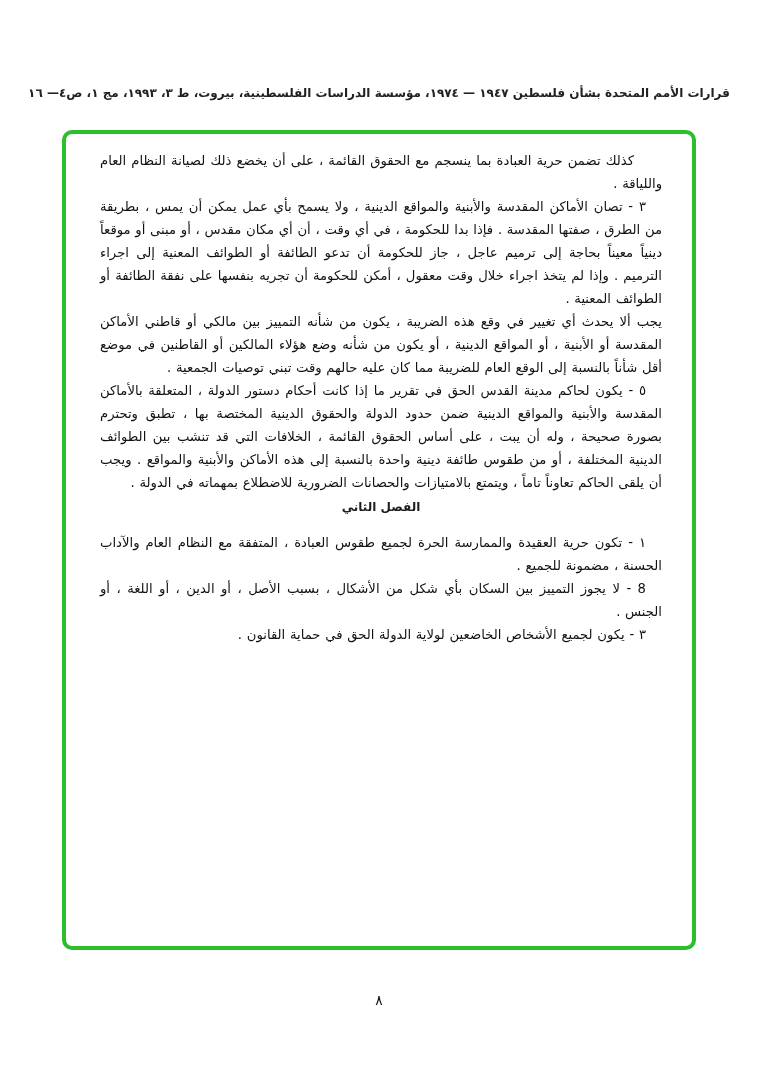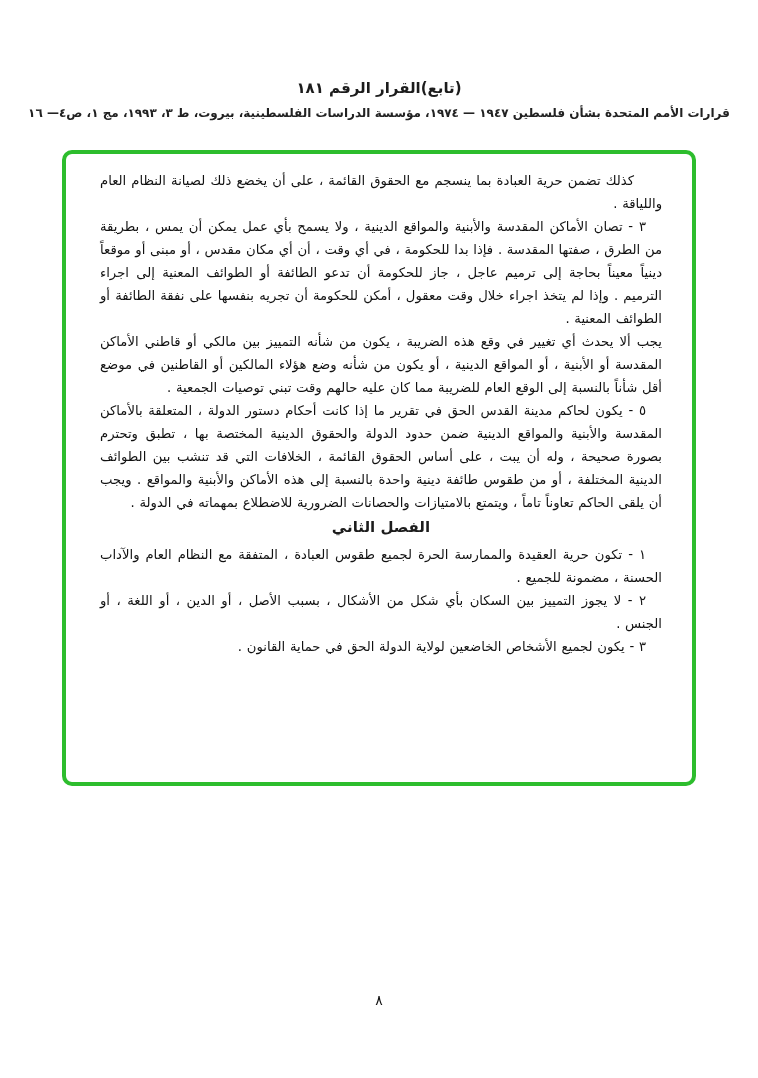--- a/index.html
+++ b/index.html
@@ -31,44 +31,44 @@
   .doc-source {
     font-size: 12px;
     font-weight: bold;
     line-height: 13px;
     margin-top: 9px;
     color: #222222;
   }
   .frame {
     box-sizing: border-box;
     width: 634px;
-    height: 636px;
+    height: 820px;
     margin: 30px auto 0 auto;
     border: 4px solid #2dbd2d;
     border-radius: 10px;
     padding: 15px 30px 0 34px;
     direction: rtl;
     overflow: hidden;
   }
   .body-par {
     font-size: 13.2px;
     line-height: 23px;
     text-align: justify;
     margin: 0;
     word-spacing: 0.5px;
     color: #111111;
   }
   .indent { text-indent: 16px; }
   .indent-lg { text-indent: 28px; }
   .sect-heading {
-    font-size: 15px;
+    font-size: 12px;
     font-weight: bold;
     text-align: center;
     line-height: 23px;
-    margin: 2px 0 4px 0;
+    margin: 2px 0 12px 0;
   }
   .sect-subheading {
     font-size: 13.5px;
     font-weight: bold;
     text-align: center;
     line-height: 23px;
     margin: 4px 0 11px 0;
   }
   .page-number {
     position: absolute;
@@ -79,32 +79,31 @@
     font-size: 14px;
     color: #111111;
   }
 </style>
 </head>
 <body>
 
 <div class="page">
 
   <div class="header">
-    <div class="doc-title">(تابع)القرار الرقم ١٨١</div>
     <div class="doc-source">قرارات الأمم المتحدة بشأن فلسطين ١٩٤٧ — ١٩٧٤، مؤسسة الدراسات الفلسطينية، بيروت، ط ٣، ١٩٩٣، مج ١، ص٤— ١٦</div>
   </div>
 
   <div class="frame">
     <p class="body-par indent-lg">كذلك تضمن حرية العبادة بما ينسجم مع الحقوق القائمة ، على أن يخضع ذلك لصيانة النظام العام واللياقة .</p>
     <p class="body-par indent">٣ - تصان الأماكن المقدسة والأبنية والمواقع الدينية ، ولا يسمح بأي عمل يمكن أن يمس ، بطريقة من الطرق ، صفتها المقدسة . فإذا بدا للحكومة ، في أي وقت ، أن أي مكان مقدس ، أو مبنى أو موقعاً دينياً معيناً بحاجة إلى ترميم عاجل ، جاز للحكومة أن تدعو الطائفة أو الطوائف المعنية إلى اجراء الترميم . وإذا لم يتخذ اجراء خلال وقت معقول ، أمكن للحكومة أن تجريه بنفسها على نفقة الطائفة أو الطوائف المعنية .</p>
     <p class="body-par">يجب ألا يحدث أي تغيير في وقع هذه الضريبة ، يكون من شأنه التمييز بين مالكي أو قاطني الأماكن المقدسة أو الأبنية ، أو المواقع الدينية ، أو يكون من شأنه وضع هؤلاء المالكين أو القاطنين في موضع أقل شأناً بالنسبة إلى الوقع العام للضريبة مما كان عليه حالهم وقت تبني توصيات الجمعية .</p>
     <p class="body-par indent">٥ - يكون لحاكم مدينة القدس الحق في تقرير ما إذا كانت أحكام دستور الدولة ، المتعلقة بالأماكن المقدسة والأبنية والمواقع الدينية ضمن حدود الدولة والحقوق الدينية المختصة بها ، تطبق وتحترم بصورة صحيحة ، وله أن يبت ، على أساس الحقوق القائمة ، الخلافات التي قد تنشب بين الطوائف الدينية المختلفة ، أو من طقوس طائفة دينية واحدة بالنسبة إلى هذه الأماكن والأبنية والمواقع . ويجب أن يلقى الحاكم تعاوناً تاماً ، ويتمتع بالامتيازات والحصانات الضرورية للاضطلاع بمهماته في الدولة .</p>
 
     <h2 class="sect-heading">الفصل الثاني</h2>
 
     <p class="body-par indent">١ - تكون حرية العقيدة والممارسة الحرة لجميع طقوس العبادة ، المتفقة مع النظام العام والآداب الحسنة ، مضمونة للجميع .</p>
-    <p class="body-par indent">٢ - لا يجوز التمييز بين السكان بأي شكل من الأشكال ، بسبب الأصل ، أو الدين ، أو اللغة ، أو الجنس .</p>
+    <p class="body-par indent">8 - لا يجوز التمييز بين السكان بأي شكل من الأشكال ، بسبب الأصل ، أو الدين ، أو اللغة ، أو الجنس .</p>
     <p class="body-par indent">٣ - يكون لجميع الأشخاص الخاضعين لولاية الدولة الحق في حماية القانون .</p>
   </div>
 
   <div class="page-number">٨</div>
 
 </div>
 
 </body></html>

